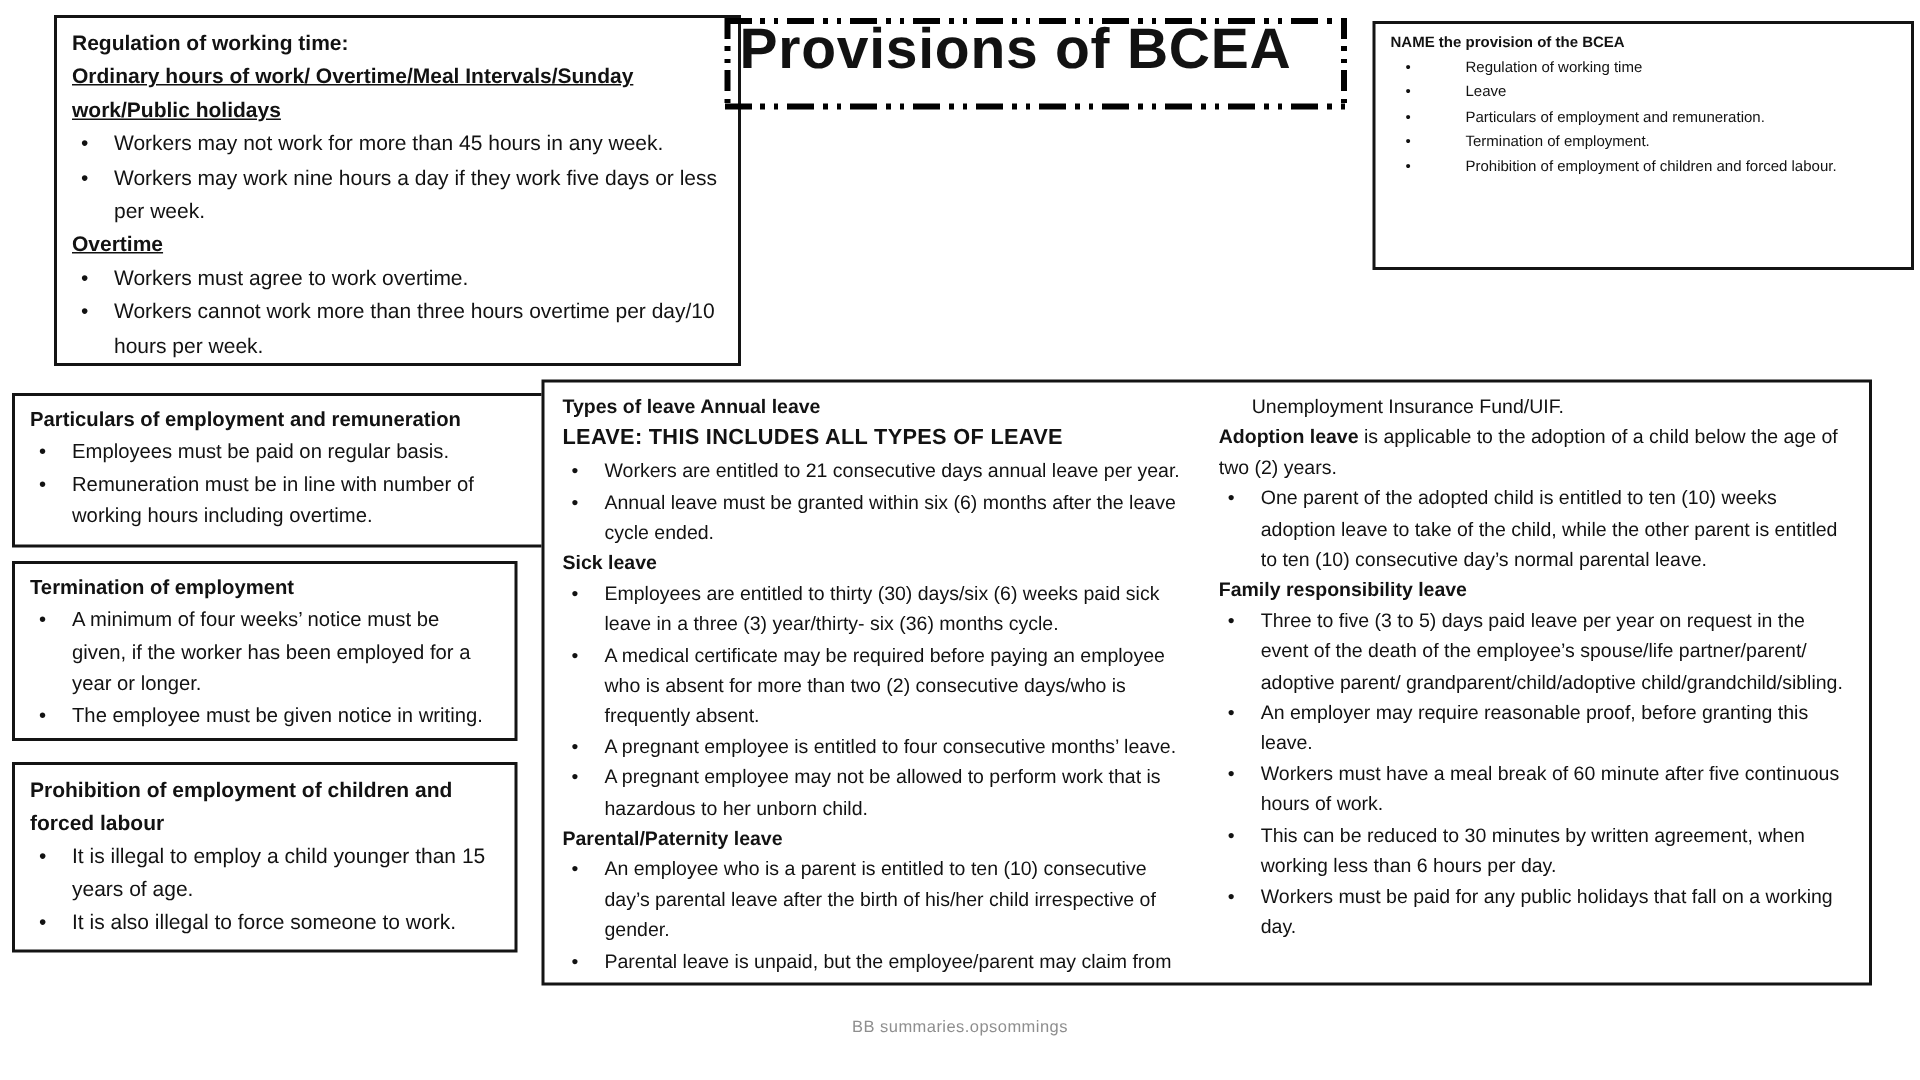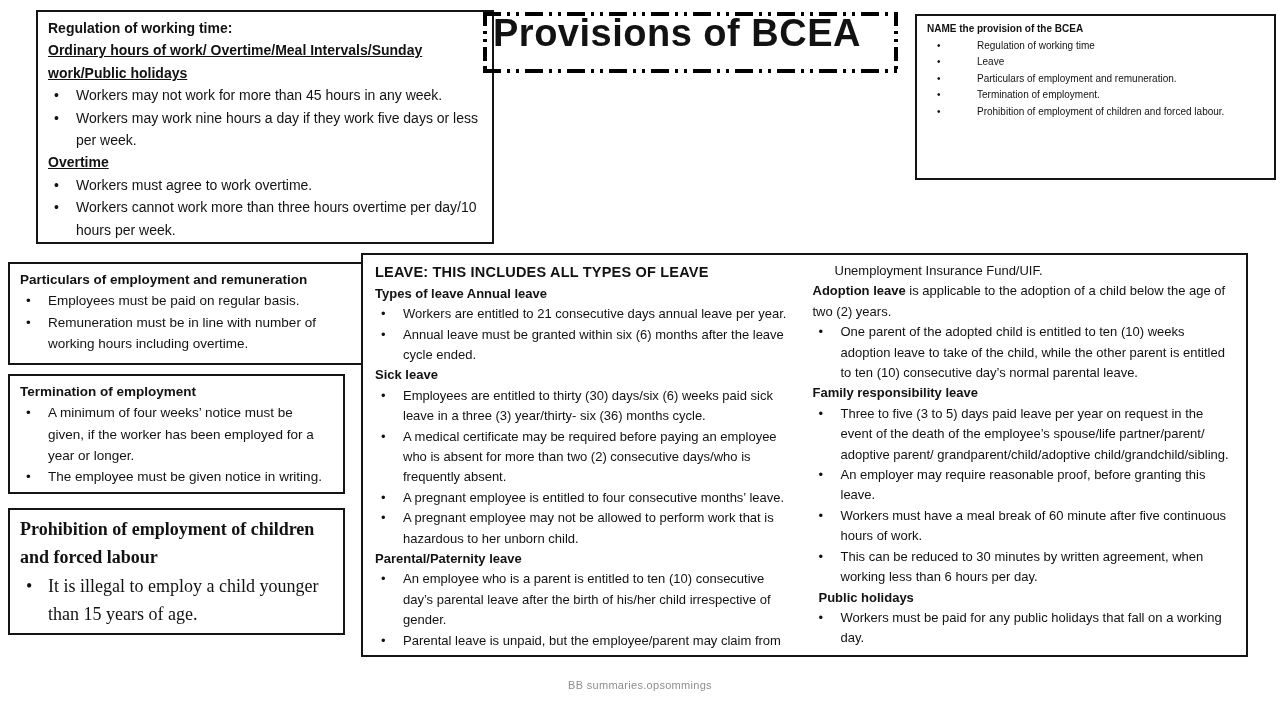--- a/index.html
+++ b/index.html
@@ -67,21 +67,21 @@
   
   #name-box {
     left: 915px; top: 14px; width: 361px; height: 166px;
     font-size: 10px; line-height: 1.66;
   }
   #name-box .bullet .dot { flex: 0 0 40px; padding-left: 10px; }
 
   
   #particulars-box { left: 8px; top: 262px; width: 372px; height: 103px; font-size: 13.5px; }
   #termination-box { left: 8px; top: 374px; width: 337px; height: 120px; font-size: 13.5px; }
-  #prohibition-box { left: 8px; top: 508px; width: 337px; height: 127px; font-size: 18px; font-family: Liberation Serif, serif; }
+  #prohibition-box { left: 8px; top: 508px; width: 337px; height: 127px; font-size: 14px; }
 
   
   #leave-box {
     left: 361px; top: 253px; width: 887px; height: 404px;
     display: flex;
     gap: 16px;
     padding: 6px 12px;
     font-size: 13px;
     line-height: 1.57;
   }
@@ -180,22 +180,22 @@
       <span class="txt">It is illegal to employ a child younger than 15 years of age.</span>
     </div>
     <div class="blk bullet">
       <span class="dot">•</span>
       <span class="txt">It is also illegal to force someone to work.</span>
     </div>
   </div>
 
 <div class="box" id="leave-box">
   <div class="col">
+      <div class="blk heading">Types of leave Annual leave</div>
       <div class="blk heading big">LEAVE: THIS INCLUDES ALL TYPES OF LEAVE</div>
-      <div class="blk heading">Types of leave Annual leave</div>
       <div class="blk bullet">
         <span class="dot">•</span>
         <span class="txt">Workers are entitled to 21 consecutive days annual leave per year.</span>
       </div>
       <div class="blk bullet">
         <span class="dot">•</span>
         <span class="txt">Annual leave must be granted within six (6) months after the leave cycle ended.</span>
       </div>
       <div class="blk heading">Sick leave</div>
       <div class="blk bullet">
@@ -241,21 +241,20 @@
         <span class="txt">An employer may require reasonable proof, before granting this leave.</span>
       </div>
       <div class="blk bullet">
         <span class="dot">•</span>
         <span class="txt">Workers must have a meal break of 60 minute after five continuous hours of work.</span>
       </div>
       <div class="blk bullet">
         <span class="dot">•</span>
         <span class="txt">This can be reduced to 30 minutes by written agreement, when working less than 6 hours per day.</span>
       </div>
-      <div class="blk heading indent">Public holidays</div>
       <div class="blk bullet">
         <span class="dot">•</span>
         <span class="txt">Workers must be paid for any public holidays that fall on a working day.</span>
       </div>
     </div>
 </div>
 
 <div id="footer-credit">BB summaries.opsommings</div>
 
 </body></html>

